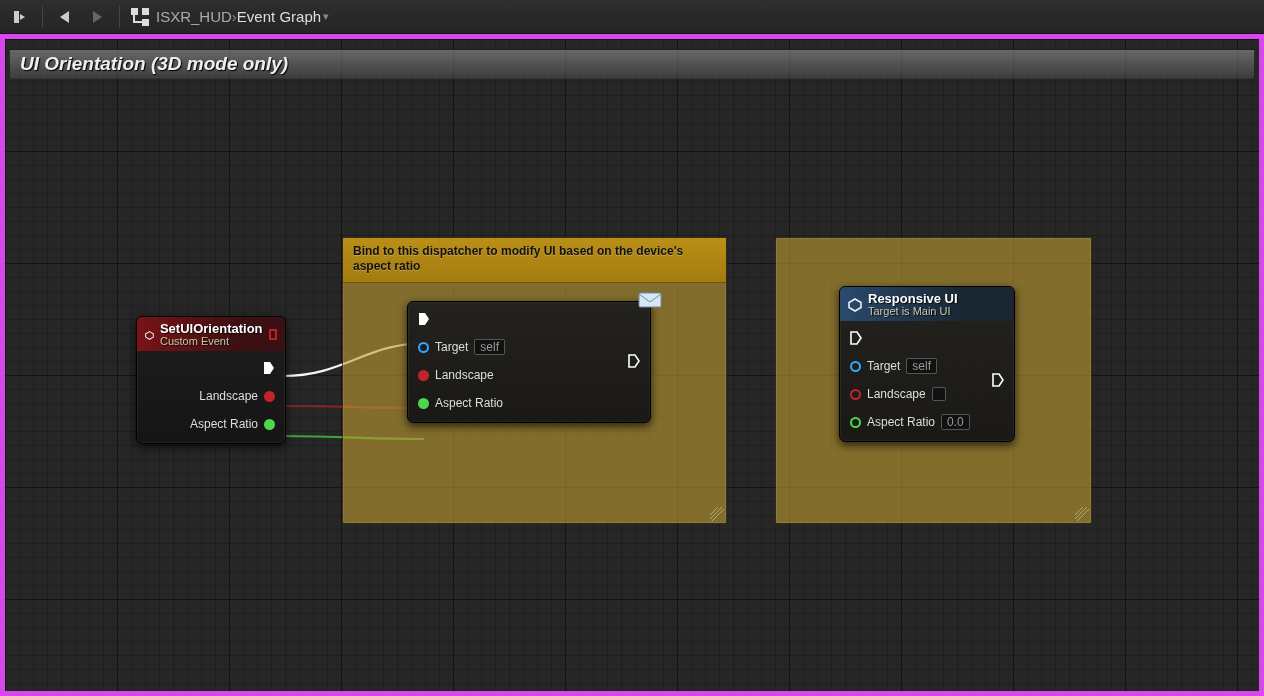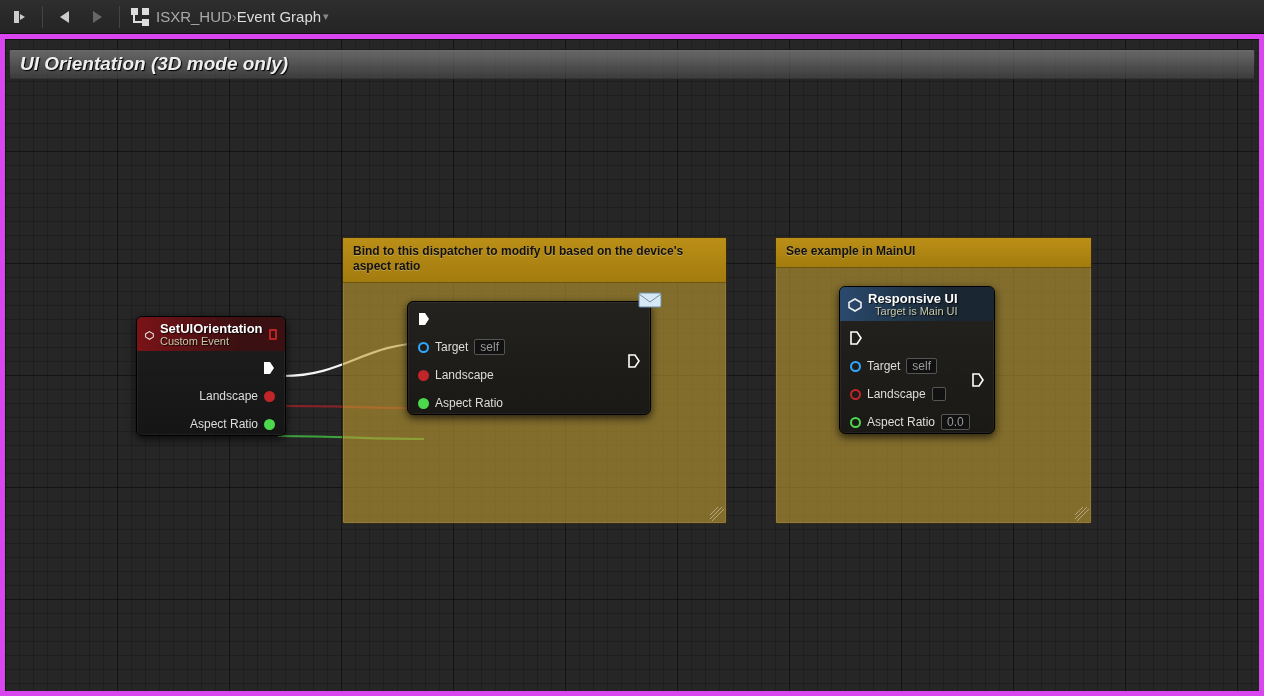--- a/index.html
+++ b/index.html
@@ -129,21 +129,21 @@
     padding:5px 8px 4px 8px;
     display:flex; align-items:center; gap:6px;
     text-shadow: 1px 1px 1px rgba(0,0,0,0.8);
   }
   .title-red  { background: linear-gradient(to right, #7a1317, #3a1012 70%); }
   .title-blue { background: linear-gradient(to right, #2a4a6e, #1a2733 70%); }
   .title-text { color:#fff; font-weight:700; font-size:13px; }
   .title-sub  { color:#c8c8a8; font-size:11px; display:block; margin-top:-1px; }
   .title-col  { display:flex; flex-direction:column; line-height:1.1; }
 
-  .node .body { padding:8px 10px 2px 10px; position:relative; }
+  .node .body { padding:8px 10px 10px 10px; position:relative; }
   .pin-row { display:flex; justify-content:space-between; align-items:center; }
   .pin-left, .pin-right { display:flex; flex-direction:column; gap:10px; }
   .pin { display:flex; align-items:center; gap:6px; color:#ccc; line-height:1; height:18px; }
   .pin .lbl { font-size:12px; color:#ddd; }
   .pin.right { flex-direction:row-reverse; }
 
   .exec-pin { display:inline-block; width:12px; height:14px; }
   .exec-pin svg { width:12px; height:14px; display:block; }
 
   .circle-pin { width:11px; height:11px; border:2px solid; border-radius:50%; }
@@ -233,21 +233,20 @@
   <div class="section-header">
     <span class="section-title">UI Orientation (3D mode only)</span>
   </div>
 
   <div class="comment" style="left:337px; top:198px; width:385px; height:287px;">
     <div class="c-header">Bind to this dispatcher to modify UI based on the device's aspect ratio</div>
     <div class="resize-handle"></div>
   </div>
 
   <div class="comment" style="left:770px; top:198px; width:317px; height:287px;">
-    <div class="c-header">See example in MainUI</div>
     <div class="resize-handle"></div>
   </div>
 
   <div class="node" style="left:131px; top:277px; width:136px;">
     <div class="title title-red">
       <span class="node-icon">
         <svg viewBox="0 0 14 14">
             <polygon points="7,1 13,4.5 13,9.5 7,13 1,9.5 1,4.5" fill="none" stroke="#eee" stroke-width="1.6"></polygon>
           </svg>
       </span>
@@ -315,21 +314,21 @@
               <svg viewBox="0 0 12 14">
                   <path d="M1 1 L7 1 L11 7 L7 13 L1 13 Z" fill="none" stroke="#fff" stroke-width="1.6"></path>
                 </svg>
             </span>
           </div>
         </div>
       </div>
     </div>
   </div>
 
-  <div class="node" style="left:834px; top:247px; width:156px;text-align:right;">
+  <div class="node" style="left:834px; top:247px; width:176px;">
     <div class="title title-blue">
       <span class="node-icon">
         <svg viewBox="0 0 14 14">
             <polygon points="7,1 13,4.5 13,9.5 7,13 1,9.5 1,4.5" fill="none" stroke="#eee" stroke-width="1.6"></polygon>
           </svg>
       </span>
       <span class="title-col">
         <span class="title-text">Responsive UI</span>
         <span class="title-sub">Target is Main UI</span>
       </span>

